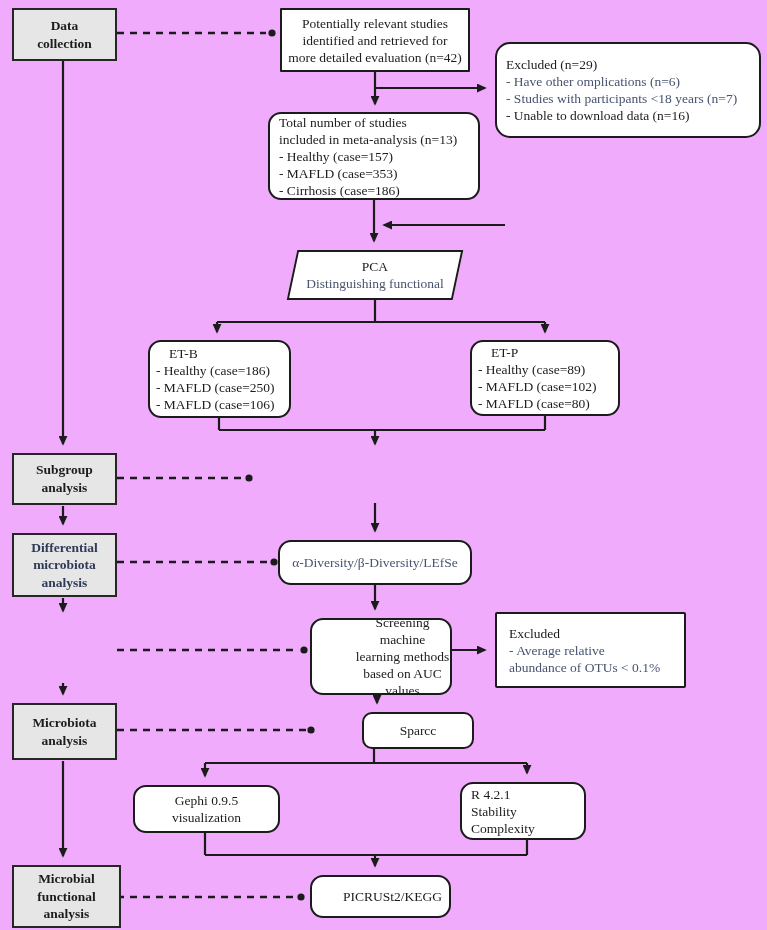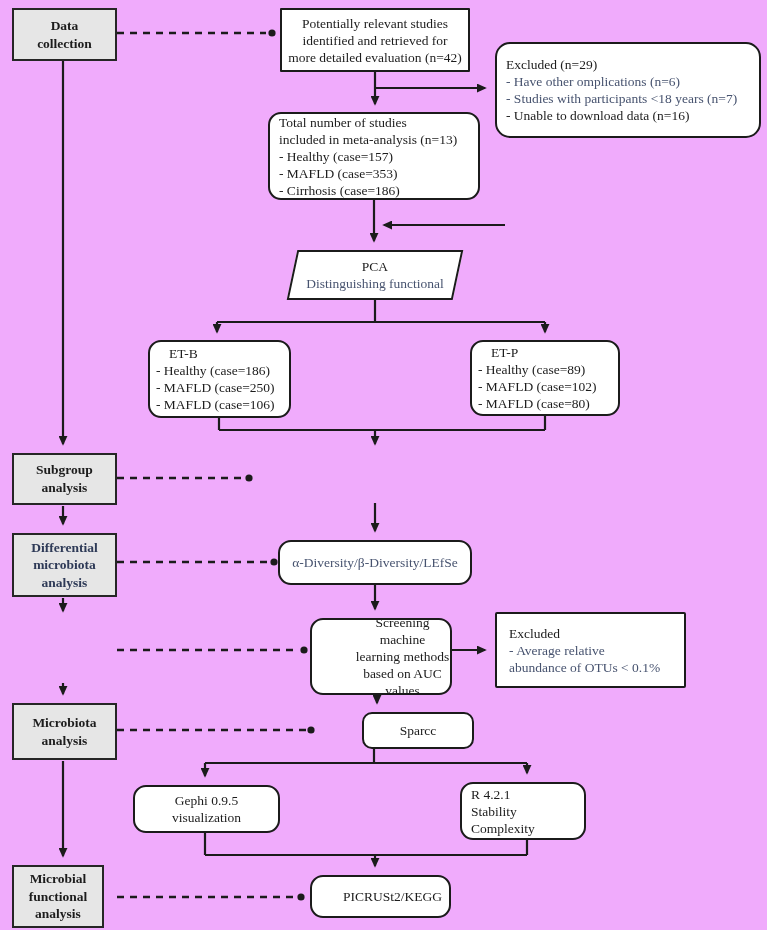--- a/index.html
+++ b/index.html
@@ -101,21 +101,21 @@
   </div>
   <div class="label-box navy" style="left:12px;top:533px;width:105px;height:64px;">
     <div>Differential</div>
     <div>microbiota</div>
     <div>analysis</div>
   </div>
   <div class="label-box" style="left:12px;top:703px;width:105px;height:57px;">
     <div>Microbiota</div>
     <div>analysis</div>
   </div>
-  <div class="label-box" style="left:12px;top:865px;width:92px;height:63px;">
+  <div class="label-box" style="left:12px;top:865px;width:109px;height:63px;">
     <div>Microbial</div>
     <div>functional</div>
     <div>analysis</div>
   </div>
 
   <div class="node center" style="left:280px;top:8px;width:190px;height:64px;border-radius:1px;">
     <div>Potentially relevant studies</div>
     <div>identified and retrieved for</div>
     <div>more detailed evaluation (n=42)</div>
   </div>

